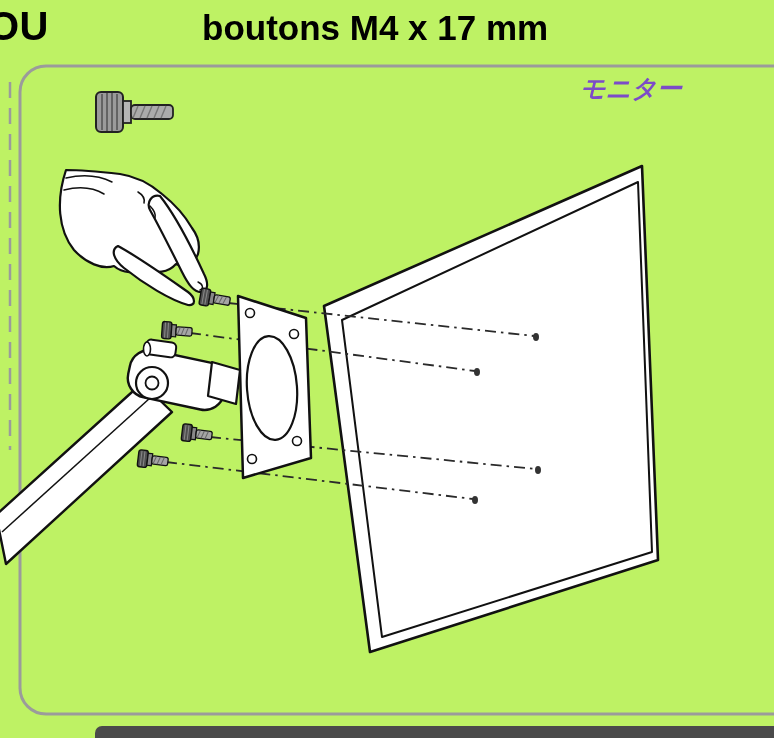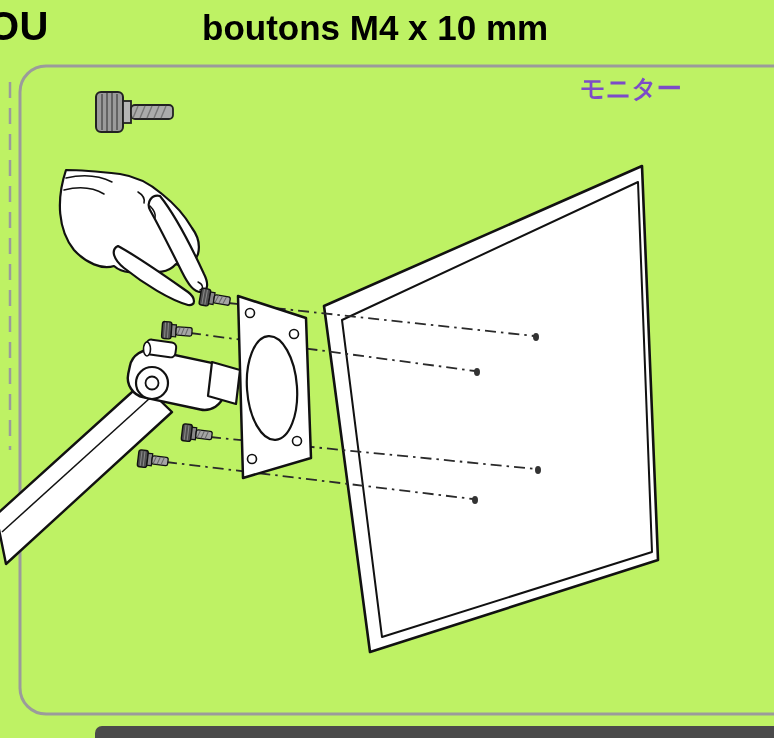--- a/index.html
+++ b/index.html
@@ -13,30 +13,30 @@
   }
   .hdr-title{
     position:absolute;left:202px;top:8px;font-size:35px;font-weight:700;color:#000;
   }
   .caption{
     position:absolute;left:528px;top:74px;width:206px;text-align:center;
     font-weight:700;font-size:25px;line-height:1.22;
     color:var(--caption-color,#7c4bc8);
     font-family:"DejaVu Sans",sans-serif;
   }
-  .caption div{white-space:nowrap;}
+  .caption div{white-space:nowrap;font-style:italic;}
   .art{position:absolute;left:0;top:0;}
 </style>
 </head>
 <body>
 
 <div class="page">
 
   <div class="hdr-left">OU</div>
-  <div class="hdr-title">boutons M4 x 10 mm</div>
+  <div class="hdr-title">boutons M4 x 17 mm</div>
 
   <div class="caption">
     <div>モニター</div>
   </div>
 
   <svg class="art" width="774" height="738" viewBox="0 0 774 738">
 
     <defs>
       <g id="screw">
         <rect x="-16" y="-8.5" width="9.5" height="17" rx="2.5" fill="#4f4f4f" stroke="#111" stroke-width="1.4"></rect>

